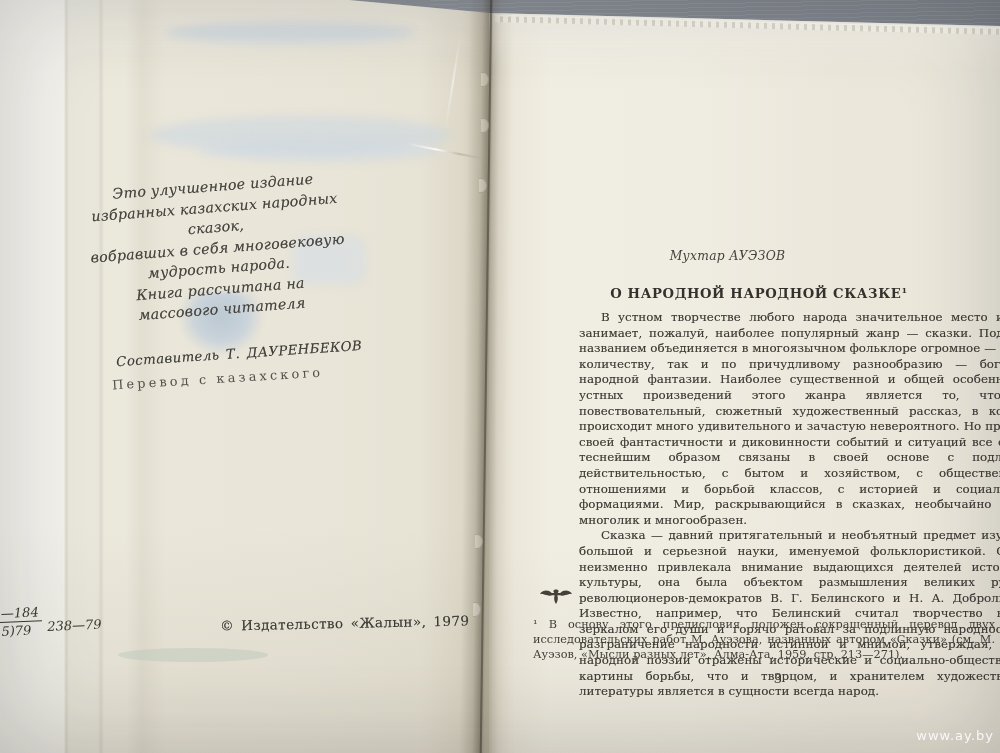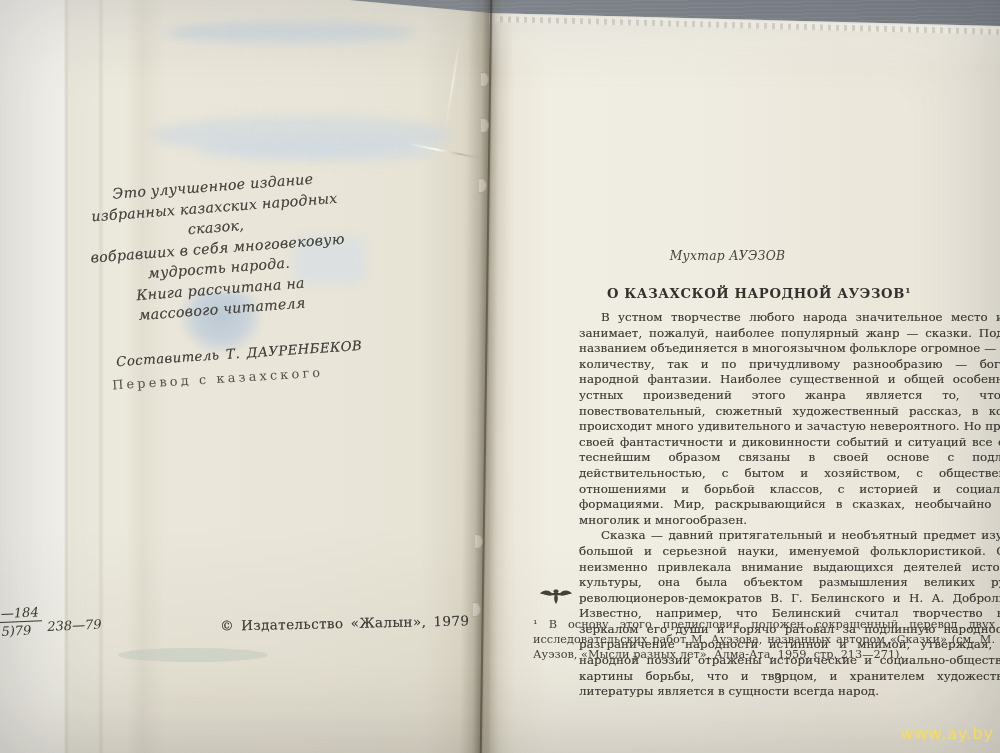--- a/index.html
+++ b/index.html
@@ -82,21 +82,21 @@
   .gutter{left:464px;top:-4px;width:44px;height:762px;transform:rotate(.8deg);
     background:linear-gradient(90deg, rgba(84,78,64,0) 0%, rgba(84,78,64,.16) 30%, rgba(60,54,42,.42) 48%, rgba(84,78,64,.20) 57%, rgba(120,112,95,.07) 75%, rgba(0,0,0,0) 100%);}
   .gutter:after{content:"";position:absolute;left:48%;top:0;width:2px;height:100%;background:rgba(50,44,34,.45);}
   .stitch{width:7px;height:13px;border:1.4px solid rgba(150,140,120,.6);border-left:none;
     border-radius:0 70% 70% 0 / 0 50% 50% 0;background:rgba(245,242,232,.35);}
   .s1{left:481px;top:72px;} .s2{left:481px;top:118px;} .s3{left:479px;top:178px;}
   .s4{left:475px;top:534px;} .s5{left:473px;top:602px;}
 
   .vignette{inset:0;box-shadow:inset 0 0 90px rgba(35,35,42,.20);pointer-events:none;}
   .watermark{right:6px;bottom:10px;font-family:"DejaVu Sans",sans-serif;
-    font-size:16px;letter-spacing:1px;color:#fde047;opacity:.85;}
+    font-size:13px;letter-spacing:1px;color:#ffffff;opacity:.85;}
 </style>
 </head>
 <body>
 
 <div class="scene">
 
   <div class="abs table-bg"></div>
   <div class="abs table-texture"></div>
   <div class="abs notch"></div>
 
@@ -131,21 +131,21 @@
 
     <div class="abs copyright">© Издательство «Жалын», 1979</div>
   </div>
 
   <div class="abs right-page">
     <div class="abs edge-dots"></div>
 
     <div class="abs author">Мухтар АУЭЗОВ</div>
 
     <div class="abs title-row">
-      <span>О КАЗАХСКОЙ НАРОДНОЙ АУЭЗОВ</span><sup>1</sup>
+      <span>О НАРОДНОЙ НАРОДНОЙ СКАЗКЕ</span><sup>1</sup>
     </div>
 
     <div class="abs body-text">
       <p>В устном творчестве любого народа значительное место искони занимает, пожалуй, наиболее популярный жанр — сказки. Под этим названием объединяется в многоязычном фольклоре огромное — как по количеству, так и по причудливому разнообразию — богатство народной фантазии. Наиболее существенной и общей особенностью устных произведений этого жанра является то, что это повествовательный, сюжетный художественный рассказ, в котором происходит много удивительного и зачастую невероятного. Но при всей своей фантастичности и диковинности событий и ситуаций все сказки теснейшим образом связаны в своей основе с подлинной действительностью, с бытом и хозяйством, с общественными отношениями и борьбой классов, с историей и социальными формациями. Мир, раскрывающийся в сказках, необычайно пестр, многолик и многообразен.</p>
       <p>Сказка — давний притягательный и необъятный предмет изучения большой и серьезной науки, именуемой фольклористикой. Сказка неизменно привлекала внимание выдающихся деятелей истории и культуры, она была объектом размышления великих русских революционеров-демократов В. Г. Белинского и Н. А. Добролюбова. Известно, например, что Белинский считал творчество народа зеркалом его души и горячо ратовал за подлинную народность, за разграничение народности истинной и мнимой, утверждая, что в народной поэзии отражены исторические и социально-общественные картины борьбы, что и творцом, и хранителем художественной литературы является в сущности всегда народ.</p>
     </div>
 
     <div class="abs ornament">
       <svg width="34" height="22" viewBox="0 0 40 26" aria-hidden="true">
         <path d="M1 8 C5 3 11 3 15 7 L18 7 C16 5 17 3 20 3 C23 3 24 5 22 7 L25 7

